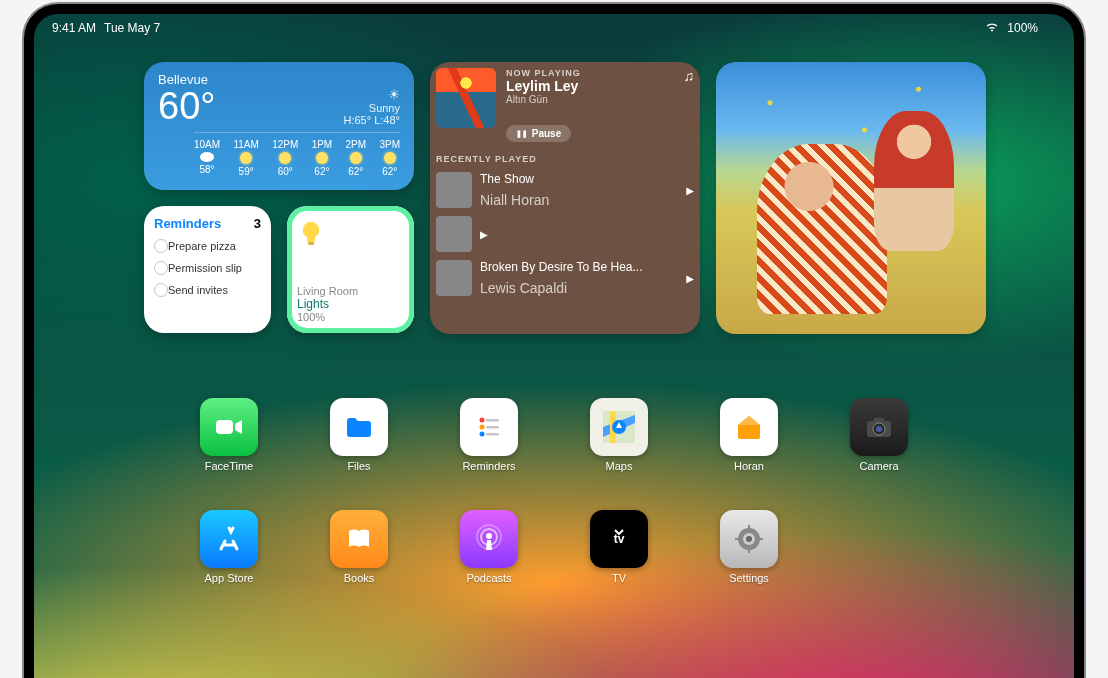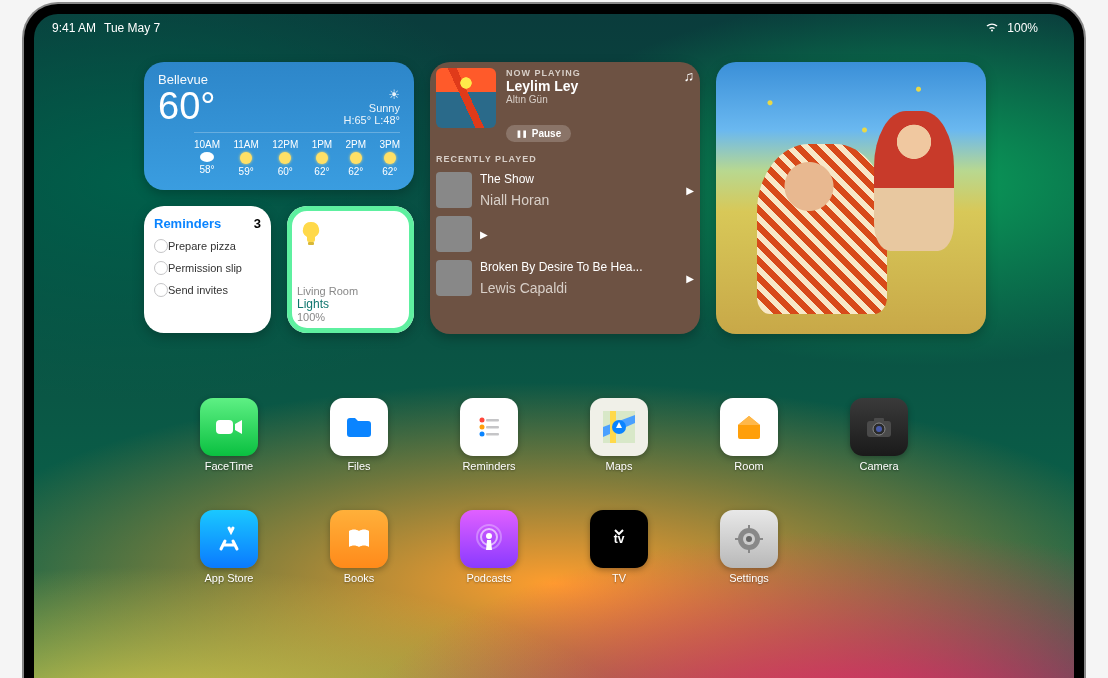--- a/index.html
+++ b/index.html
@@ -343,21 +343,21 @@
           </div>
       <div class="label">Maps</div>
     </div>
     <div class="app">
       <div class="icon ic-home">
             <svg viewBox="0 0 36 36">
               <path d="M18 7l11 9v12a2 2 0 01-2 2H9a2 2 0 01-2-2V16z" fill="#ff9f0a"></path>
               <path d="M18 7l11 9H7z" fill="#ffb84a"></path>
             </svg>
           </div>
-      <div class="label">Room</div>
+      <div class="label">Horan</div>
     </div>
     <div class="app">
       <div class="icon ic-camera">
             <svg viewBox="0 0 36 36">
               <rect x="6" y="12" width="24" height="16" rx="3" fill="#4a4a4a"></rect>
               <rect x="13" y="9" width="10" height="5" rx="1" fill="#4a4a4a"></rect>
               <circle cx="18" cy="20" r="6" fill="#2a2a2a" stroke="#888" stroke-width="1"></circle>
               <circle cx="18" cy="20" r="3" fill="#5a7aff" opacity=".6"></circle>
             </svg>
           </div>

